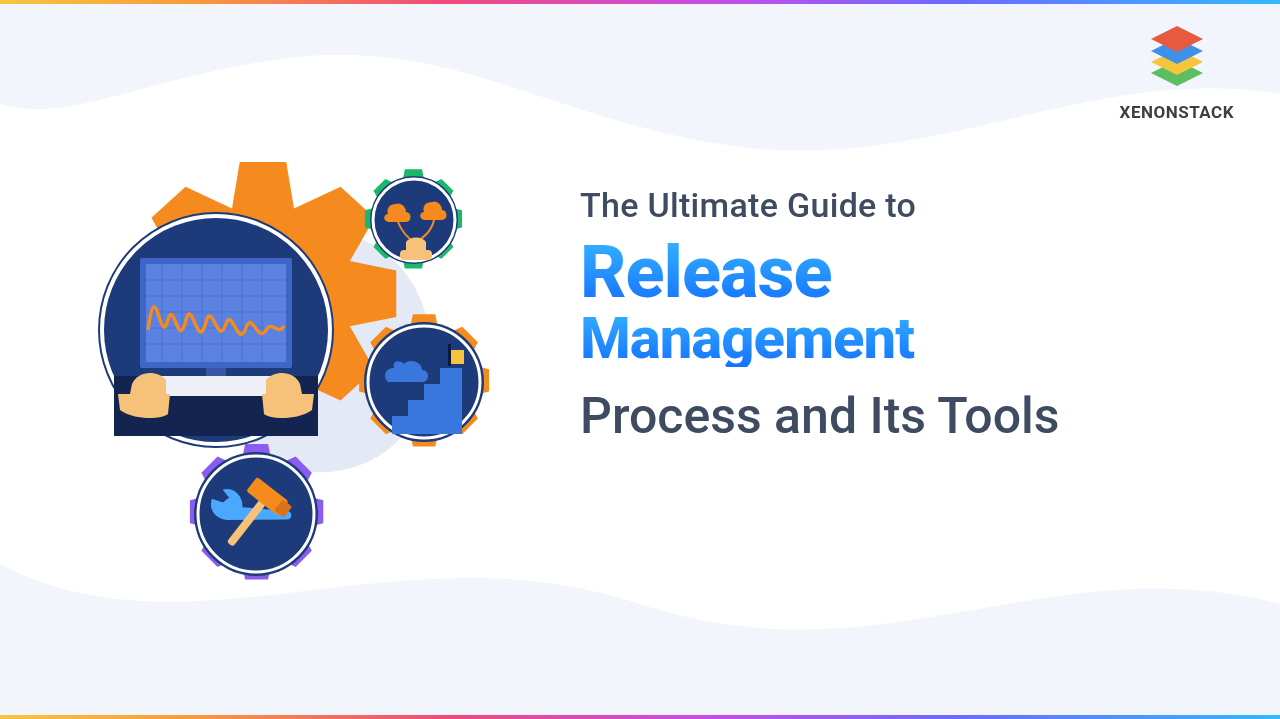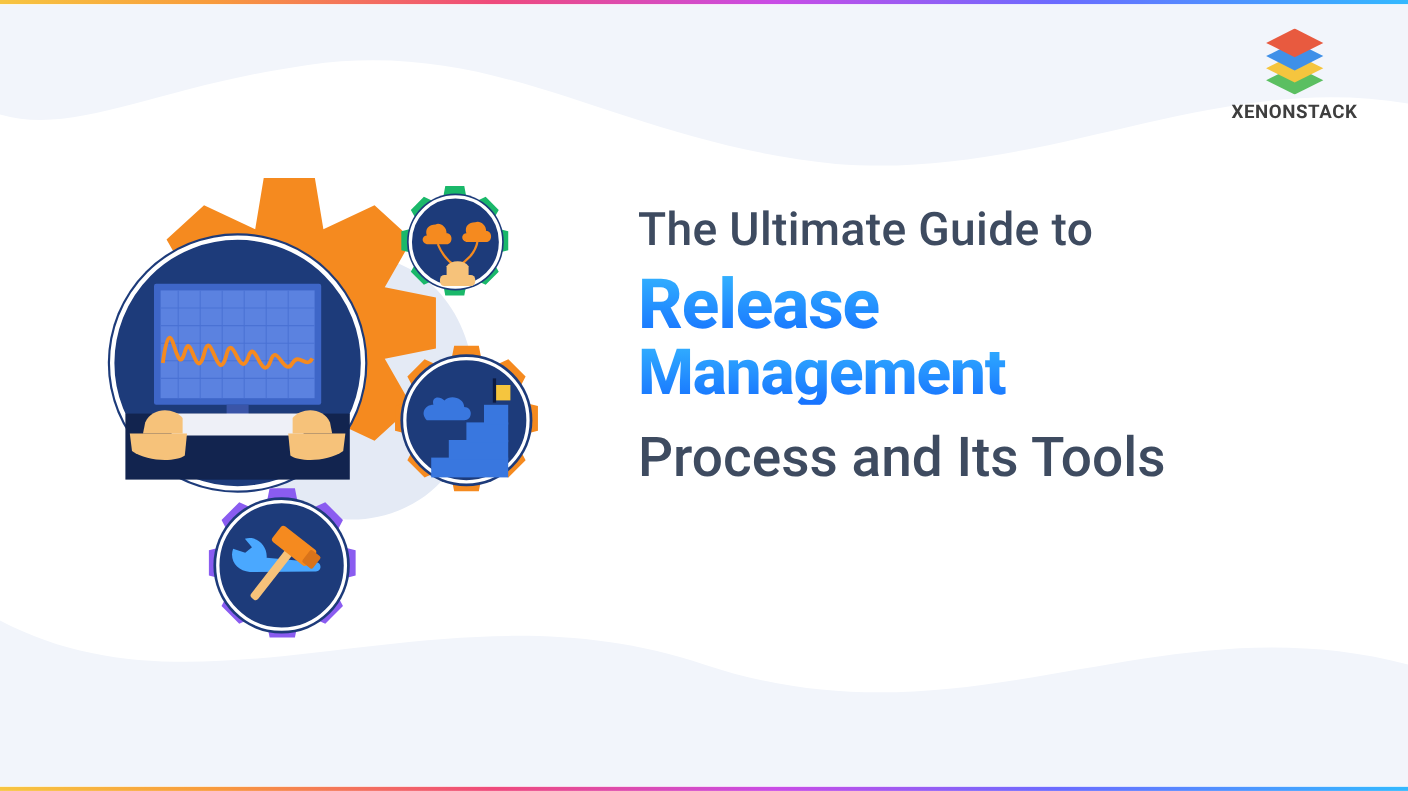--- a/index.html
+++ b/index.html
@@ -8,25 +8,25 @@
     height: 719px;
     font-family: -apple-system, BlinkMacSystemFont, "Segoe UI", Roboto, Helvetica, Arial, sans-serif;
     background: #ffffff;
     position: relative;
     overflow: hidden;
   }
   .top-border { position: absolute; top: 0; left: 0; width: 100%; height: 4px; background: linear-gradient(90deg,#f7c541 0%,#f89b3c 15%,#ef4a7c 35%,#c94ce6 55%,#6b6bff 75%,#33b9ff 100%); }
   .bottom-border { position: absolute; bottom: 0; left: 0; width: 100%; height: 4px; background: linear-gradient(90deg,#f7c541 0%,#f89b3c 15%,#ef4a7c 35%,#c94ce6 55%,#6b6bff 75%,#33b9ff 100%); }
   .bg-wave { position: absolute; inset: 4px 0; background:#fff; }
   .bg-wave svg { position: absolute; width: 100%; height: 100%; }
-  .logo { position: absolute; top: 26px; right: 46px; display: flex; flex-direction: column; align-items: center; gap: 6px; }
+  .logo { position: absolute; top: 26px; right: 46px; display: flex; flex-direction: column; align-items: center; gap: 16px; }
   .logo-text { font-size: 17px; font-weight: 700; letter-spacing: 0.5px; color:#3e3e3e; }
   .content { position: absolute; left: 580px; top: 185px; }
-  .line1 { font-size: 42px; font-weight: 500; color: #3e4b60; letter-spacing: 0.3px; margin-bottom: 14px; }
-  .line2 { font-size: 63px; font-weight: 800; letter-spacing: -1px; line-height: 0.95; background: linear-gradient(180deg,#33b2ff 0%,#1671ff 100%); -webkit-background-clip: text; background-clip: text; color: transparent; margin-bottom: 2px; }
+  .line1 { font-size: 34px; font-weight: 500; color: #3e4b60; letter-spacing: 0.3px; margin-bottom: 14px; }
+  .line2 { font-size: 72px; font-weight: 800; letter-spacing: -1px; line-height: 0.95; background: linear-gradient(180deg,#33b2ff 0%,#1671ff 100%); -webkit-background-clip: text; background-clip: text; color: transparent; margin-bottom: 2px; }
   .line3 { font-size: 58px; font-weight: 800; letter-spacing: -1px; line-height: 1; background: linear-gradient(180deg,#33b2ff 0%,#1671ff 100%); -webkit-background-clip: text; background-clip: text; color: transparent; margin-bottom: 20px; }
   .line4 { font-size: 50px; font-weight: 500; color: #3e4b60; }
   .graphic { position: absolute; left: 0; top: 120px; width: 560px; height: 530px; }
 </style>
 </head>
 <body>
 
 <div class="top-border"></div>
 <div class="bottom-border"></div>
 

